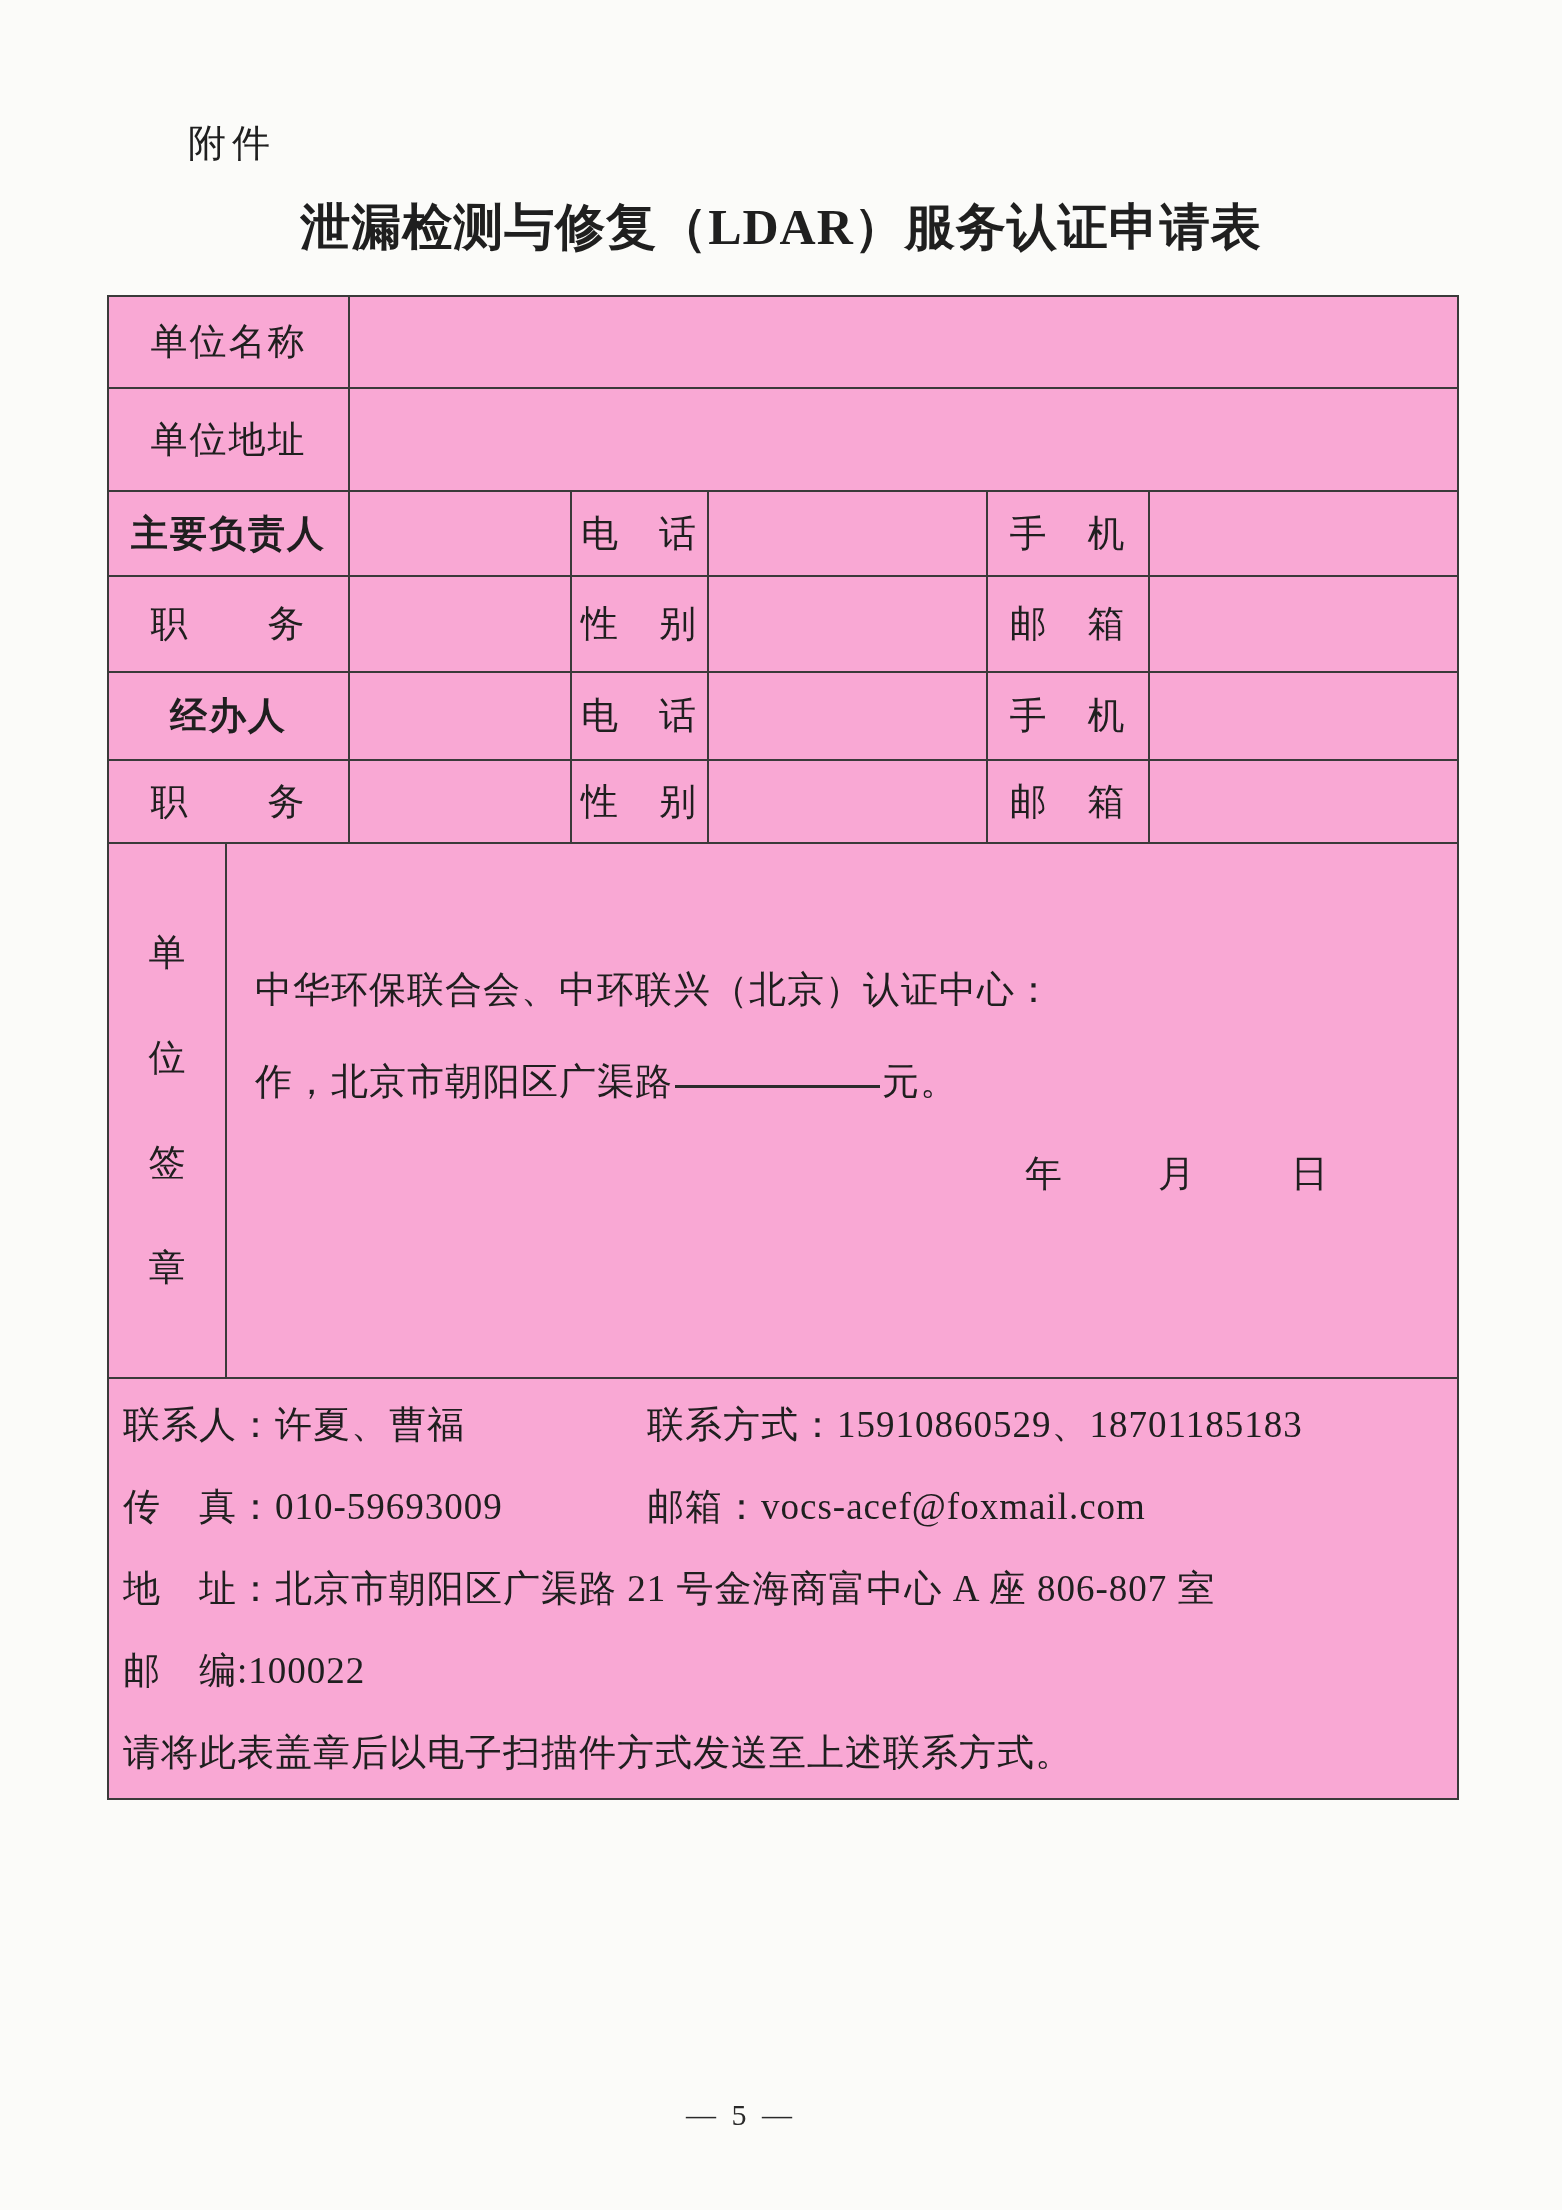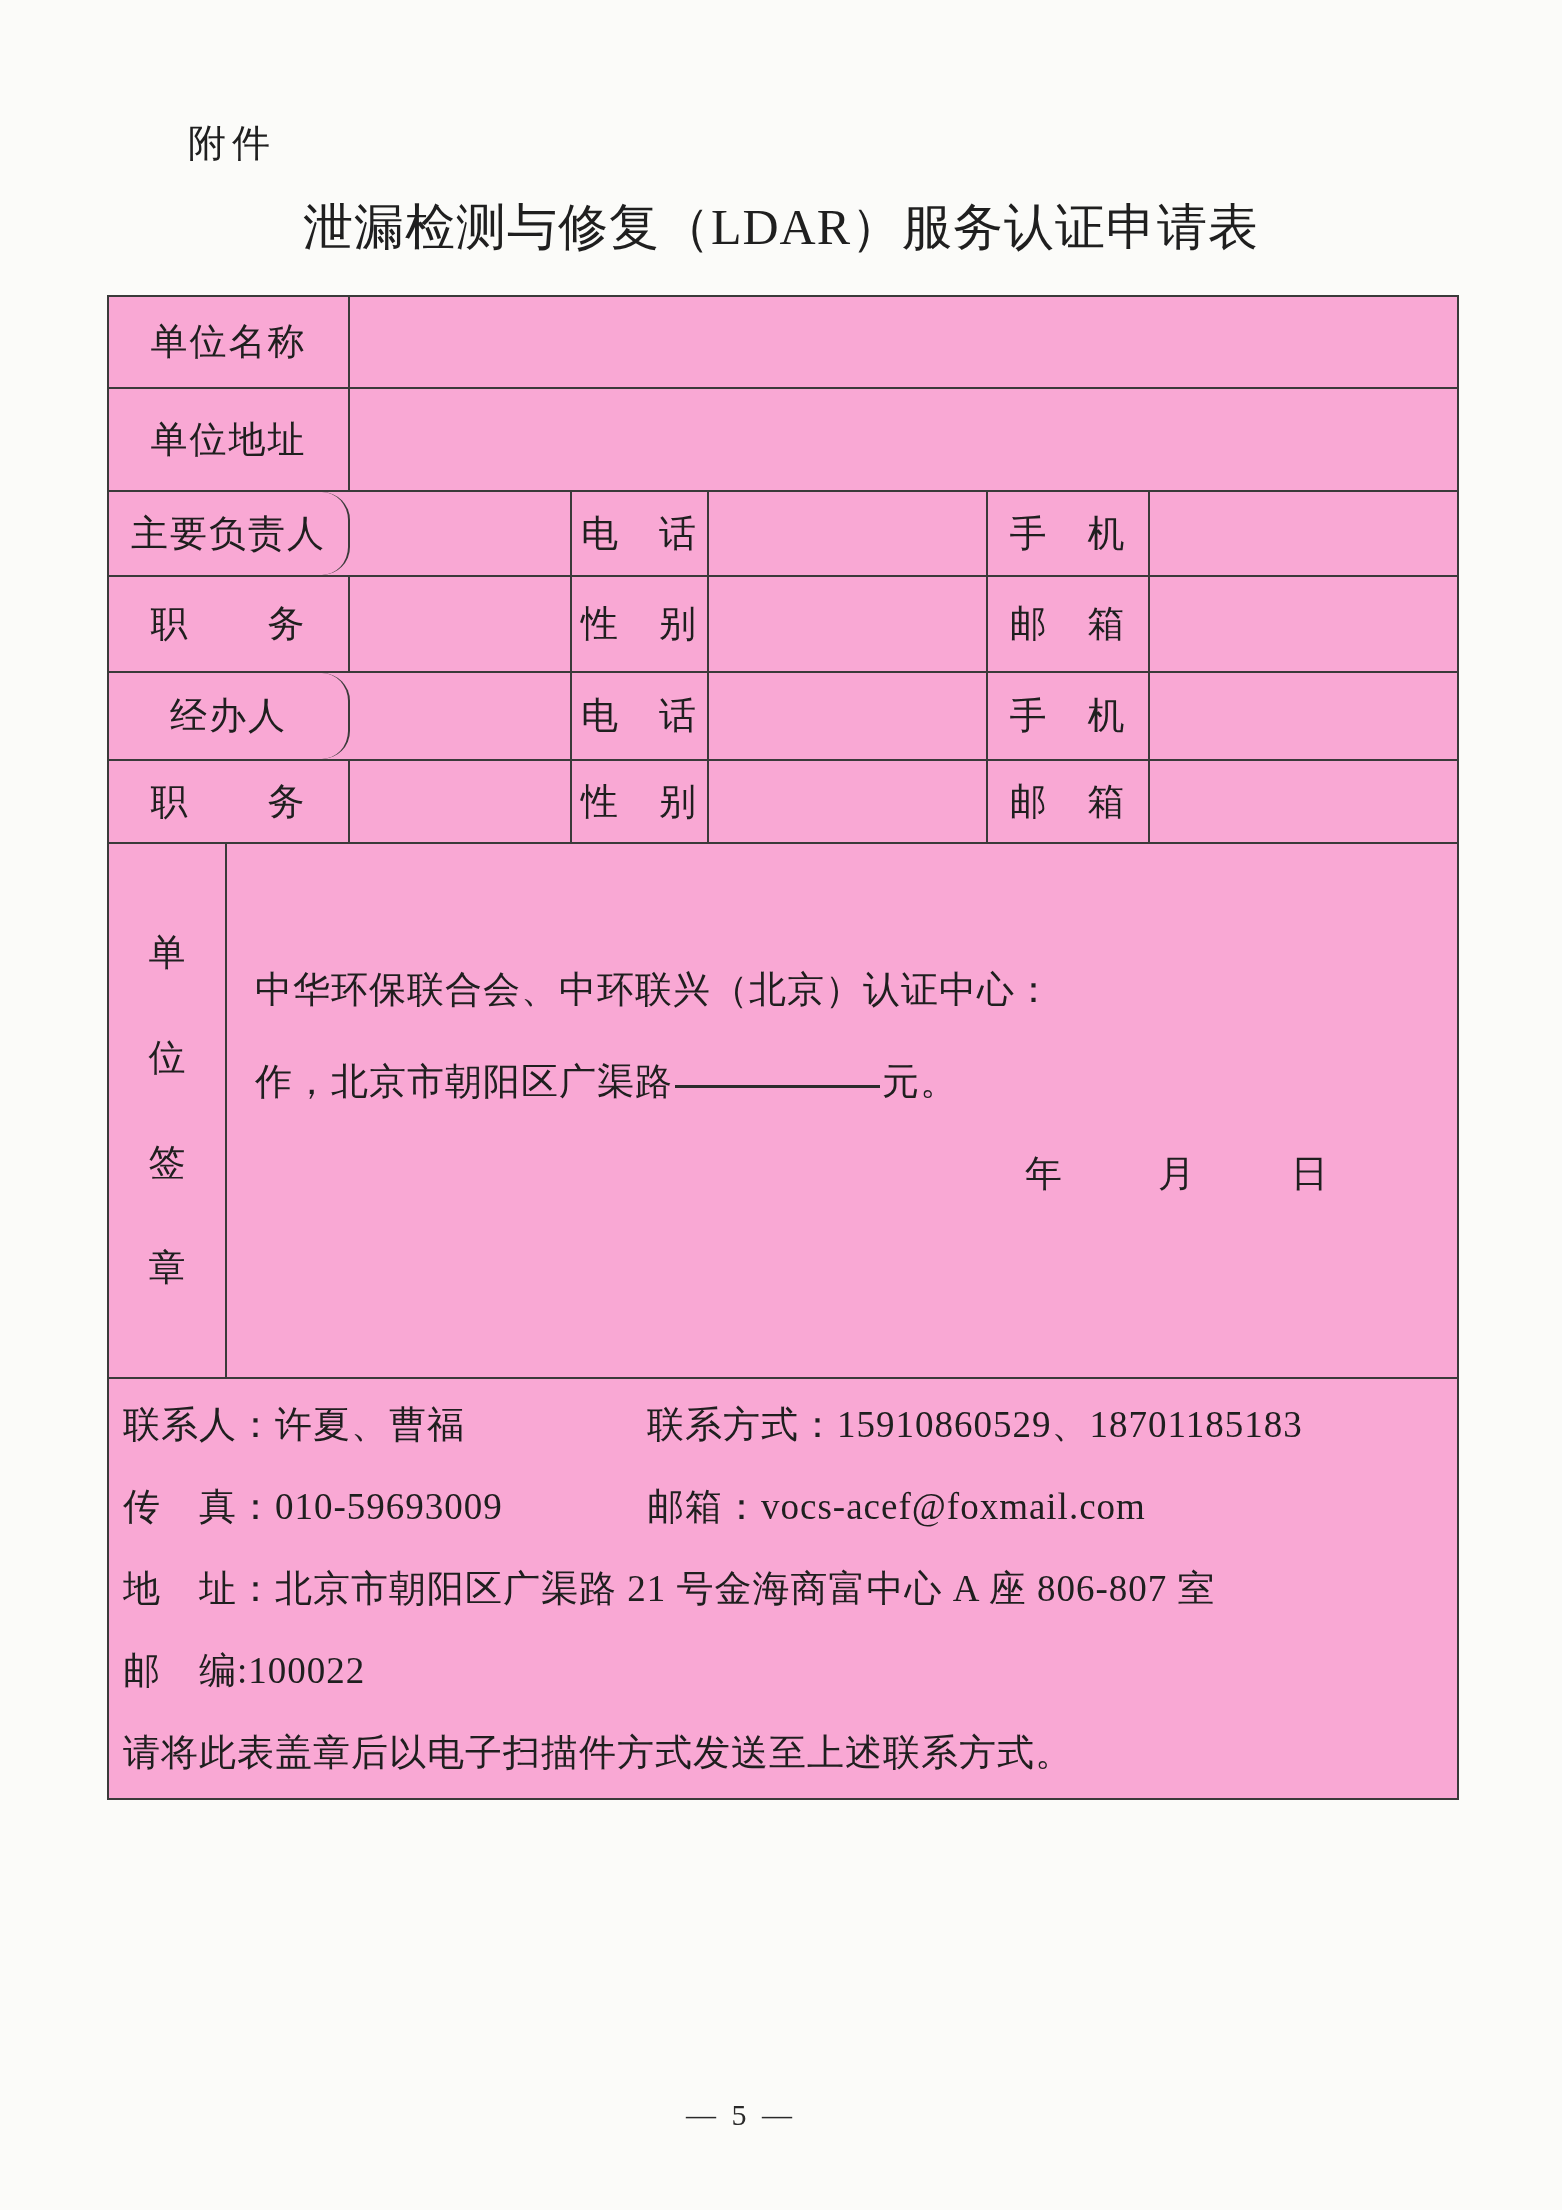--- a/index.html
+++ b/index.html
@@ -10,21 +10,21 @@
     color:#1f1f1f;
     position:relative;
     overflow:hidden;
   }
   .attachment{
     position:absolute;left:188px;top:118px;
     font-size:38px;letter-spacing:6px;
   }
   .doc-title{
     position:absolute;left:0;top:200px;width:100%;
-    text-align:center;font-size:50px;font-weight:normal;
+    text-align:center;font-size:50px;font-weight:bold;
     letter-spacing:1px;line-height:1.1;
   }
   .form-table{
     position:absolute;left:107px;top:295px;
     width:1352px;height:1505px;
     border:2px solid #3a3a3a;
     box-sizing:border-box;
     display:flex;flex-direction:column;
     background:#f9a8d4;
   }
@@ -43,21 +43,21 @@
     display:flex;align-items:center;justify-content:center;
     font-size:37px;letter-spacing:2px;
   }
   .cell:last-child{border-right:none;}
   .w-label{width:241px;}
   .w-v1{width:222px;}
   .w-l2{width:137px;}
   .w-v2{width:279px;}
   .w-l3{width:162px;}
   .w-rest{flex:1;}
-  .bold{font-weight:normal;border-radius:28px;}
+  .bold{font-weight:bold;}
   
   .sig-label{
     width:118px;box-sizing:border-box;
     border-right:2px solid #3a3a3a;
     display:flex;flex-direction:column;
     align-items:center;justify-content:center;
     gap:55px;font-size:37px;
   }
   .sig-content{
     flex:1;box-sizing:border-box;

